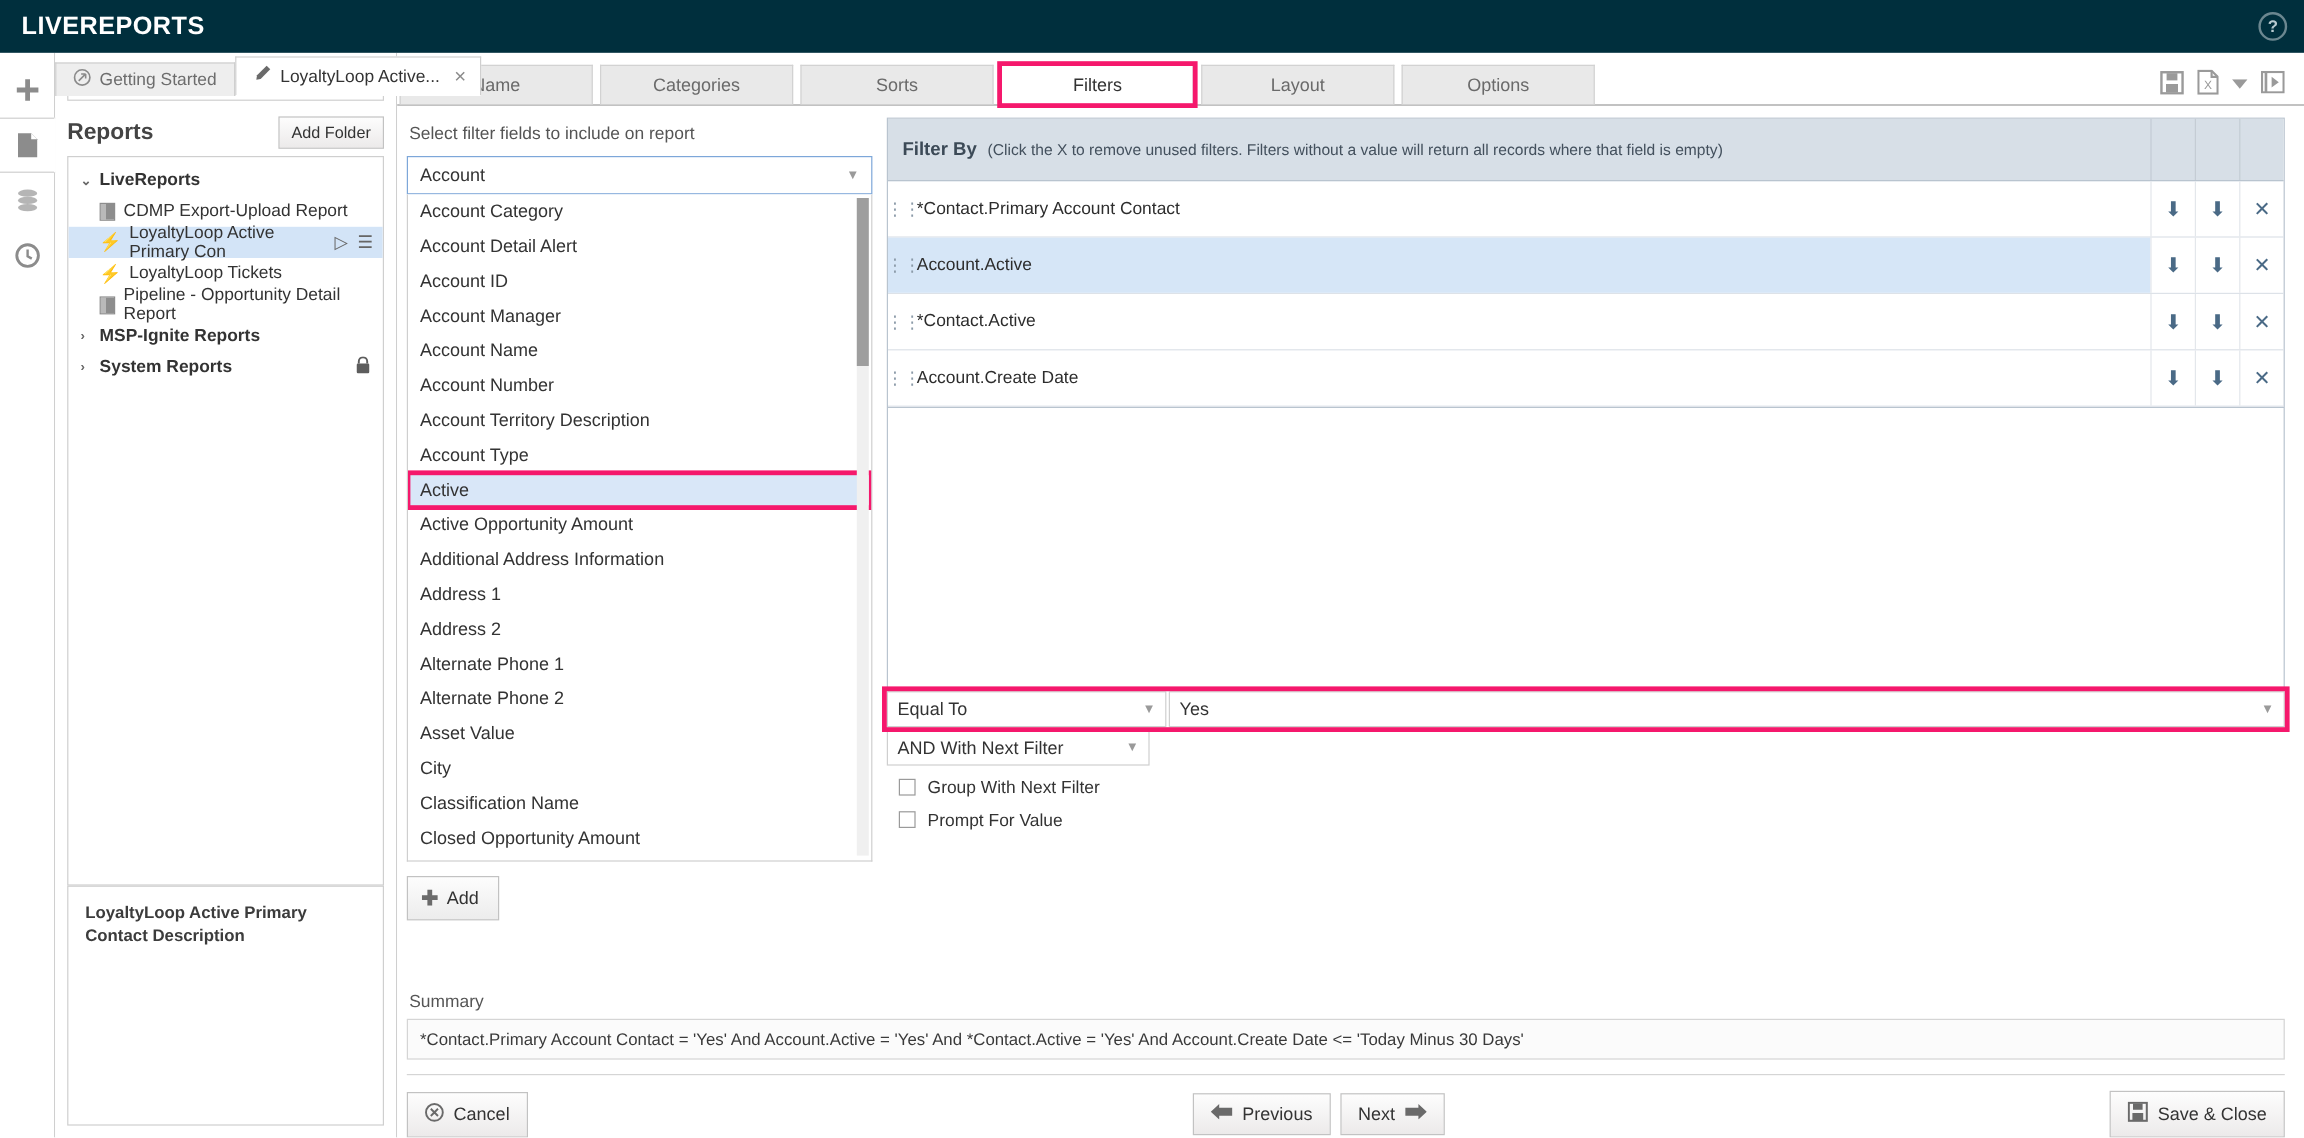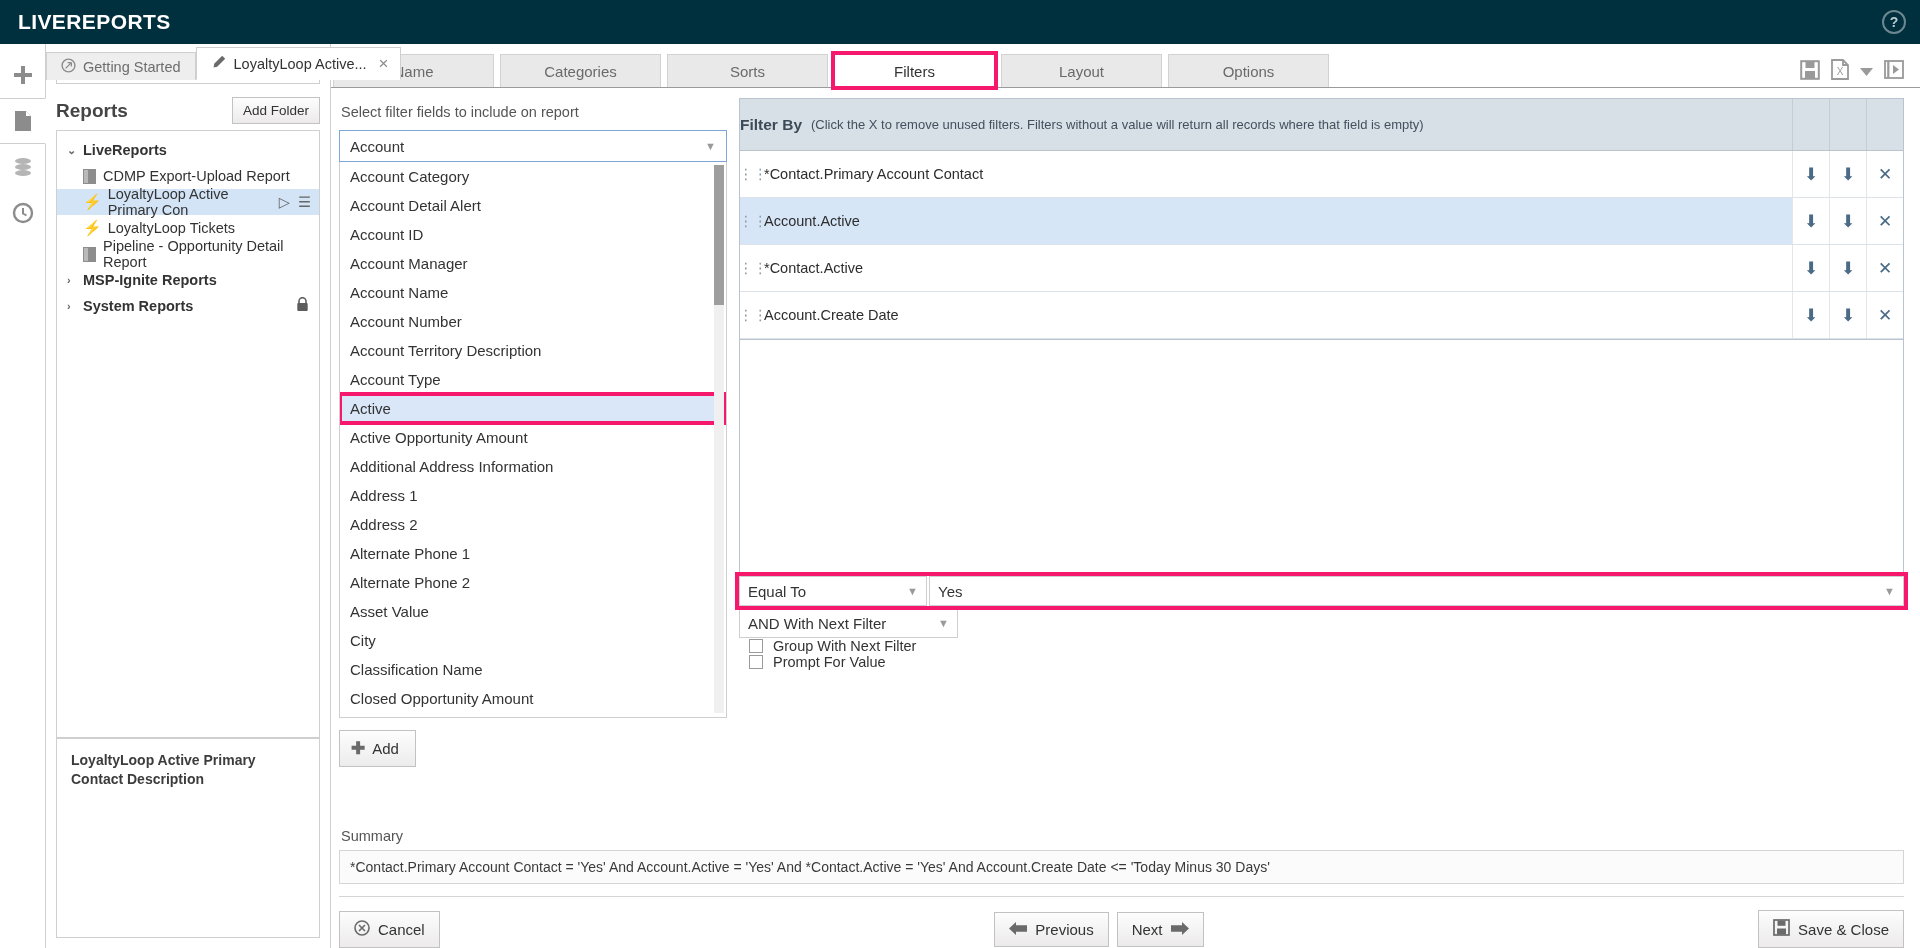--- a/index.html
+++ b/index.html
@@ -130,47 +130,47 @@
     padding:7px 16px 7px 11px; font-size:15px; cursor:pointer; color:#333;
     display:inline-flex; align-items:center; gap:7px;
     font-family:"Liberation Sans", sans-serif;
   }
   .plus-g { color:#6a6a6a; font-weight:bold; font-size:17px;}
 
   
   #filter-area { flex:1; display:flex; flex-direction:column; }
   #filter-table { border:1px solid #b9c4cf; background:#fff; }
   #filter-head { display:flex; background:#d7dfe7; height:52px; border-bottom:1px solid #b9c4cf; }
-  #filter-head .hcell-main { flex:1; display:flex; align-items:center; padding-left:0; }
+  #filter-head .hcell-main { flex:1; display:flex; align-items:center; padding-left:12px; }
   #filter-head .hcell { width:37px; border-left:1px solid #c4ccd4; }
   #filter-head .hcell.first { width:37px; }
   .fb-title { font-weight:bold; font-size:15.5px; color:#3c4a57; }
   .fb-sub { font-size:13px; color:#43505d; margin-left:9px; }
   .filter-row { display:flex; height:47px; border-bottom:1px solid #dde2e8; align-items:stretch; }
   .filter-row.selected .fr-main { background:#d6e6f7; }
   .fr-grip { width:22px; display:flex; align-items:center; justify-content:center; color:#8b9aa8; flex:0 0 22px;}
   .fr-main { flex:1; display:flex; align-items:center; font-size:14.5px; color:#2d2d2d; padding-left:2px;}
   .fr-btn { width:37px; display:flex; align-items:center; justify-content:center;
             border-left:1px solid #e3e7eb; color:#4a6a86; cursor:pointer; font-size:17px;}
   #filter-body-fill { background:#fff; border-left:1px solid #b9c4cf; border-right:1px solid #b9c4cf;
                       border-bottom:1px solid #b9c4cf; height:236px; }
   #op-row { display:flex; margin-top:0; position:relative; }
   .sel {
     height:30px; border:1px solid #cfcfcf; display:flex; align-items:center;
     padding:0 8px; font-size:15px; color:#333; background:#fff; cursor:pointer;
   }
   .sel .cd { margin-left:auto; color:#9a9a9a; font-size:11px; }
-  #op-sel { width:188px; }
+  #op-sel { width:233px; }
   #val-sel { flex:1; margin-left:2px; }
   #op-highlight {
     position:absolute; left:-4px; top:-4px; right:-4px; bottom:-4px;
     border:4px solid #f5186c; pointer-events:none;
   }
   #conj-sel { width:219px; margin-top:2px; }
-  .cb-row { display:flex; align-items:center; gap:10px; padding-left:10px;}
+  .cb-row { display:flex; align-items:flex-start; gap:10px; margin-top:11px; padding-left:10px;}
   .cb { width:14px; height:14px; border:1px solid #9a9a9a; background:#fff; cursor:pointer; flex:0 0 14px;}
   .cb-lbl { font-size:14.5px; color:#333; }
   #summary-label { font-size:14.5px; color:#555; margin:16px 0 6px 2px; }
   #summary-box {
     border:1px solid #d5d5d5; background:#fbfbfb; padding:8px 10px; font-size:14px;
     color:#3a3a3a; height:34px; display:flex; align-items:center;
   }
 
   
   #footer { border-top:1px solid #d5d5d5; margin:12px 16px 0 8px; padding:13px 0 0 0;

